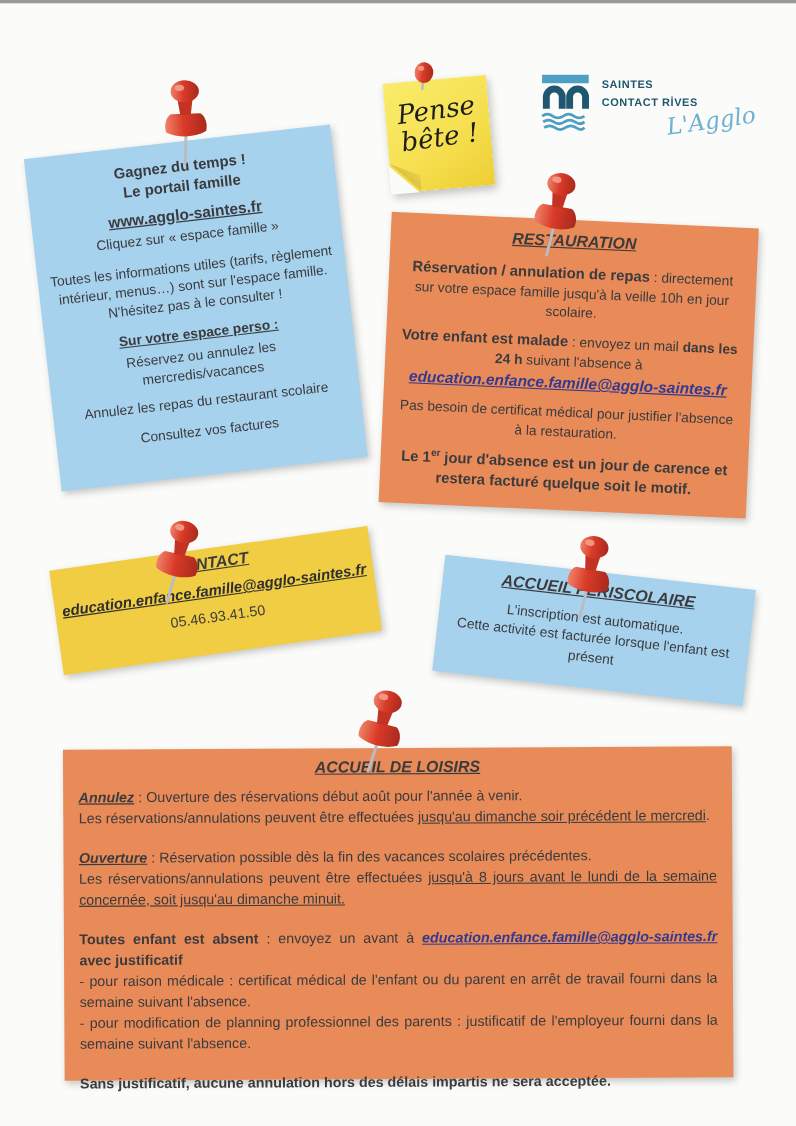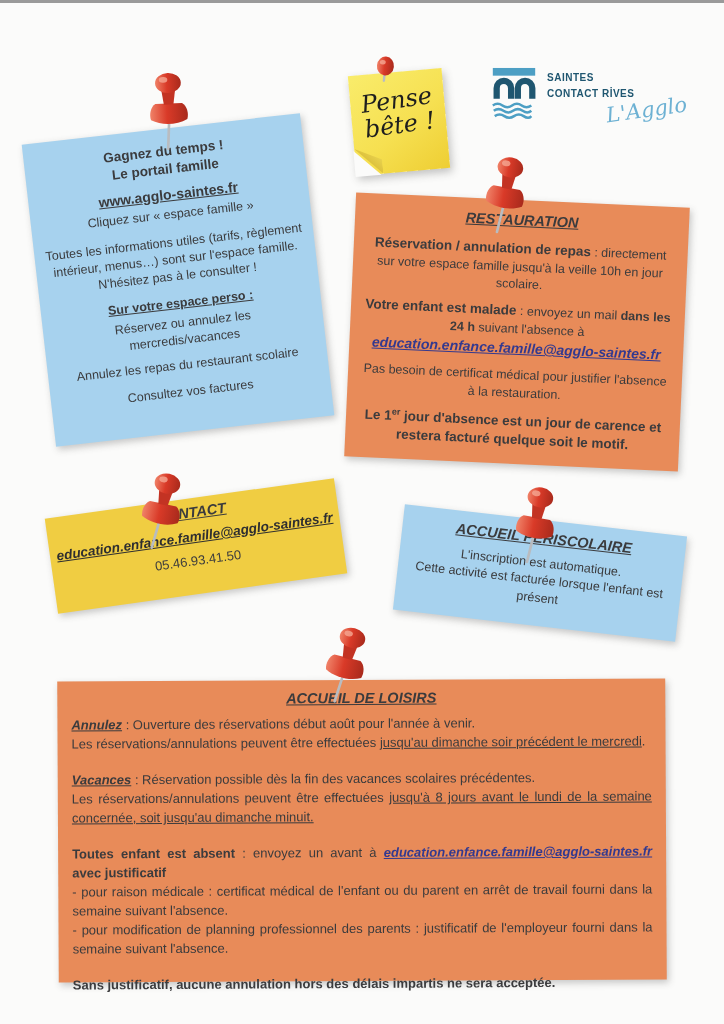--- a/index.html
+++ b/index.html
@@ -184,21 +184,21 @@
 <div class="note note-orange loisirs">
   <div class="note-title">ACCUEIL DE LOISIRS</div>
   <p>
     <span class="biu">Annulez</span><span> : Ouverture des réservations début août pour l'année à venir.</span>
   </p>
   <p class="just">
     <span>Les réservations/annulations peuvent être effectuées </span><span class="u">jusqu'au dimanche soir précédent le mercredi</span><span>.</span>
   </p>
   <div class="gap"></div>
   <p>
-    <span class="biu">Vacances</span><span> : Réservation possible dès la fin des vacances scolaires précédentes.</span>
+    <span class="biu">Ouverture</span><span> : Réservation possible dès la fin des vacances scolaires précédentes.</span>
   </p>
   <p class="just">
     <span>Les réservations/annulations peuvent être effectuées </span><span class="u">jusqu'à 8 jours avant le lundi de la semaine concernée, soit jusqu'au dimanche minuit.</span>
   </p>
   <div class="gap"></div>
   <p class="just">
     <span class="bold">Toutes enfant est absent</span><span> : envoyez un avant à </span><span class="link">education.enfance.famille@agglo-saintes.fr</span><span class="bold"> avec justificatif</span>
   </p>
   <p class="just">- pour raison médicale : certificat médical de l'enfant ou du parent en arrêt de travail fourni dans la semaine suivant l'absence.</p>
   <p class="just">- pour modification de planning professionnel des parents : justificatif de l'employeur fourni dans la semaine suivant l'absence.</p>

